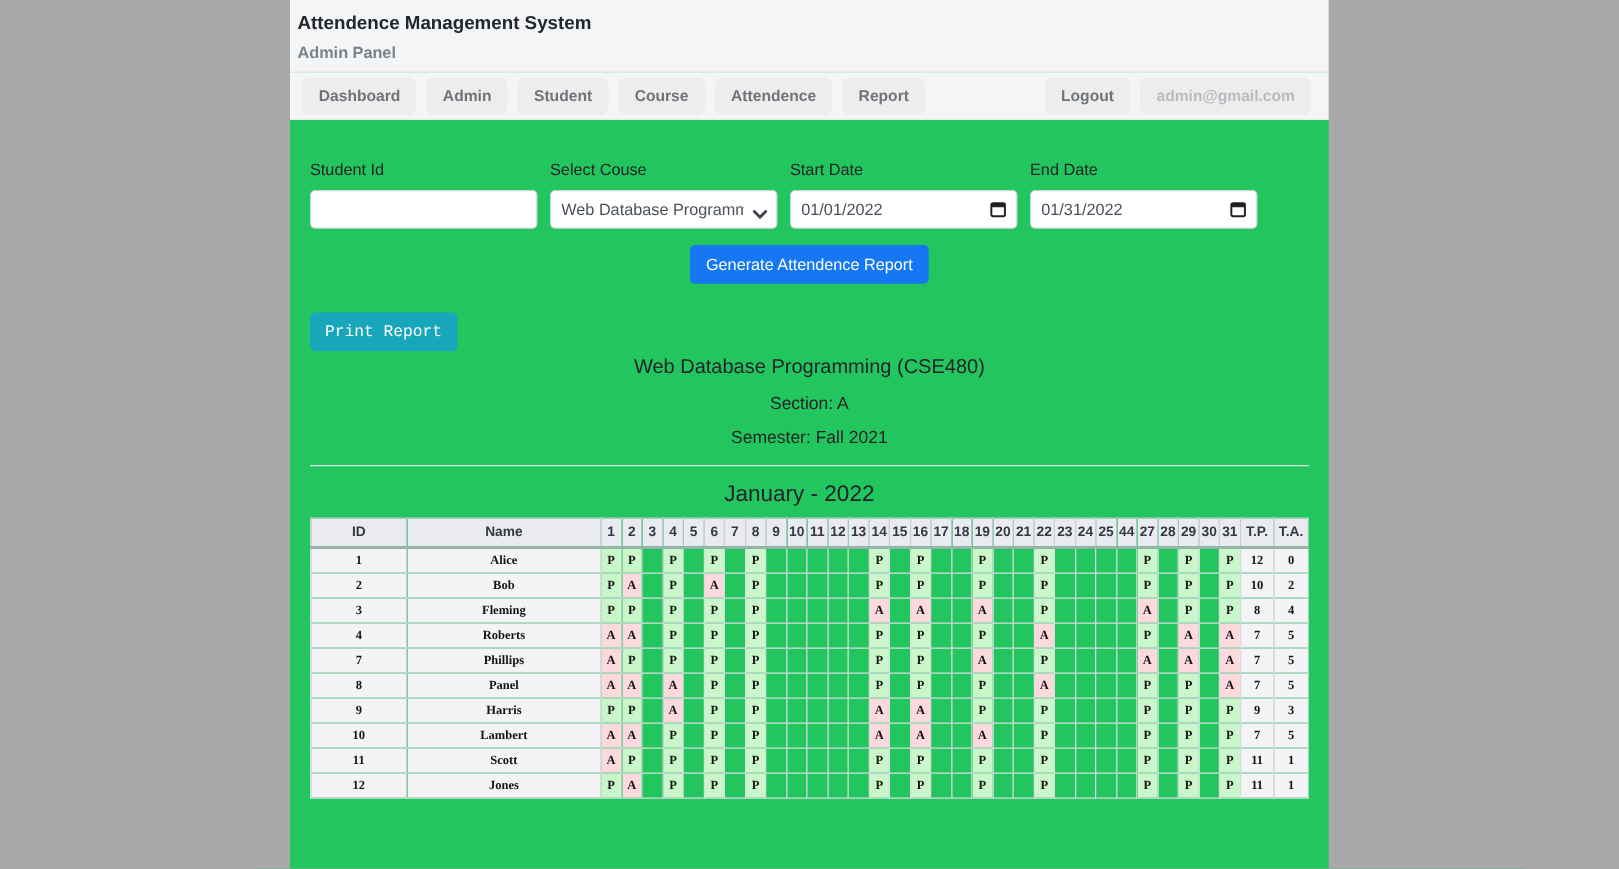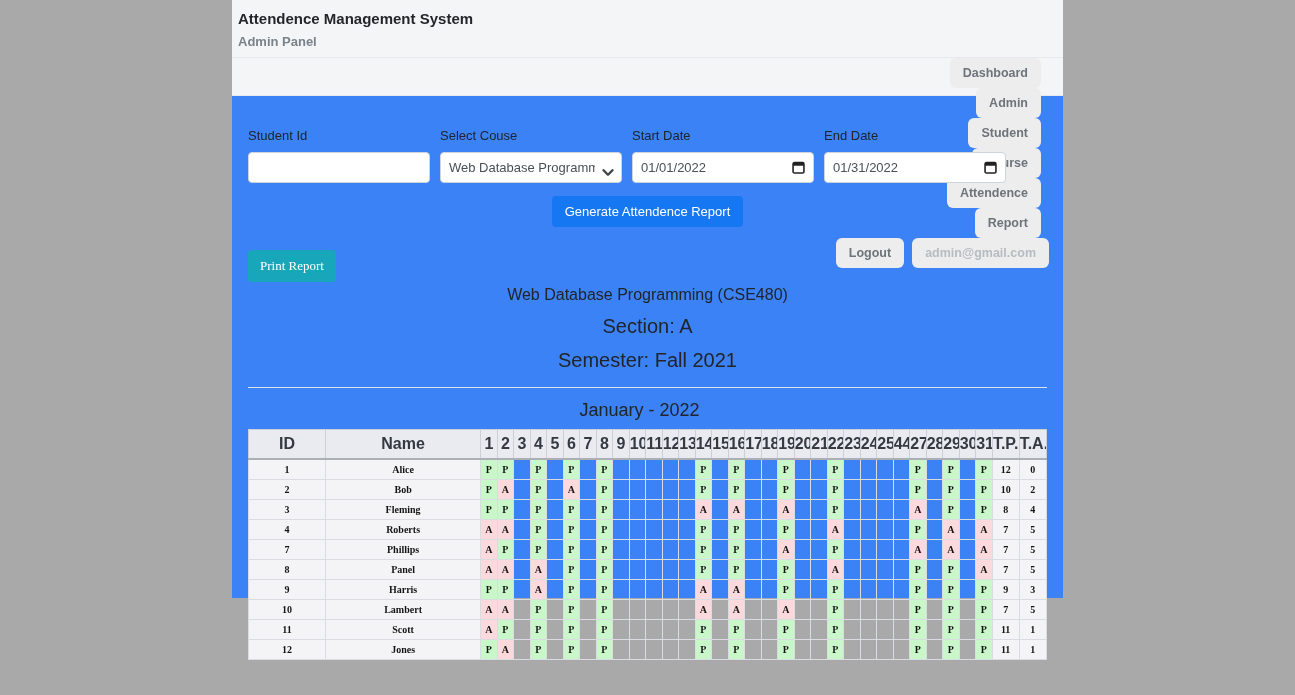--- a/index.html
+++ b/index.html
@@ -6,32 +6,32 @@
     --primary:#1677f3; --info:#18a7ba; --present:#c9f7c9; --absent:#fcd9dc; --page_bg:#a9a9a9;
   }
   *{box-sizing:border-box;}
   html,body{margin:0;padding:0;}
   body{
     width:1295px;height:695px;overflow:hidden;
     background:var(--page_bg);
     font-family:"Liberation Sans",sans-serif;
   }
   .card{
-    width:831px;height:598px;margin:0 auto;background:#3b82f6;
+    width:831px;height:695px;margin:0 auto;background:#22c55e;
   }
   
   .header-top{
     background:#f3f5f7;padding:10px 6px 8px 6px;border-bottom:1px solid #e7e9ec;
   }
   .app-title{font-size:15px;font-weight:bold;color:#23272b;margin:0 0 7px 0;}
   .app-subtitle{font-size:13px;font-weight:bold;color:#7a828a;margin:0;}
   
   .nav-bar{
     background:#f3f5f7;height:38px;padding:0 14px 0 10px;
-    display:flex;align-items:flex-end;border-bottom:1px solid #e7e9ec;flex-direction:column;
+    display:flex;align-items:center;border-bottom:1px solid #e7e9ec;
   }
   .nav-btn{
     background:#ededee;border:none;border-radius:6px;
     padding:8px 13px;margin-right:8px;font-size:12.5px;font-weight:bold;
     color:#6e747a;font-family:"Liberation Sans",sans-serif;cursor:pointer;white-space:nowrap;
   }
   .nav-right{margin-left:auto;display:flex;}
   .nav-btn.email{color:#b7bcc1;margin-right:0;}
   
   .form-row{
@@ -54,36 +54,36 @@
   .date-wrap input{padding-right:28px;}
   .date-wrap .cal{position:absolute;right:8px;top:8px;pointer-events:none;}
   .generate-row{text-align:center;margin-top:13px;}
   .btn-primary{
     background:var(--primary);color:#fff;border:none;border-radius:4px;
     padding:8px 13px;font-size:13px;cursor:pointer;font-family:"Liberation Sans",sans-serif;
   }
   .print-row{padding:23px 16px 0 16px;}
   .btn-info{
     background:var(--info);color:#fff;border:none;border-radius:4px;
-    padding:8px 12px;font-size:13px;cursor:pointer;font-family:Liberation Serif, serif;
+    padding:8px 12px;font-size:13px;cursor:pointer;font-family:Liberation Mono, monospace;
   }
   
   .report-title{font-size:16px;font-weight:400;color:#212529;text-align:center;margin:4px 0 0 0;}
-  .report-sub{font-size:20px;font-weight:400;color:#212529;text-align:center;margin:11px 0 0 0;}
+  .report-sub{font-size:14px;font-weight:400;color:#212529;text-align:center;margin:11px 0 0 0;}
   .rule{border:none;border-top:1px solid #dee2e6;margin:15px 16px 0 16px;}
   .month-title{font-size:18px;font-weight:400;color:#212529;text-align:center;margin:12px 16px 8px 0;}
   
   .table-wrap{padding:0 16px;}
   table.att{
     width:799px;border-collapse:collapse;table-layout:fixed;
     border:1px solid #c3c6cb;
   }
   table.att th{
     background:#e9ebf1;border:1px solid #ccd0d6;border-bottom:2px solid #aab0b6;
-    font-family:"Liberation Sans",sans-serif;font-size:16px;font-weight:bold;color:#343a40;
+    font-family:"Liberation Sans",sans-serif;font-size:11px;font-weight:bold;color:#343a40;
     padding:5px 0;text-align:center;overflow:hidden;
   }
   table.att td{
     border:1px solid #d9dce0;height:20px;text-align:center;
     font-family:"Liberation Serif",serif;font-weight:bold;font-size:10px;color:#141414;
     overflow:hidden;padding:0;
   }
   td.meta{background:#f4f4f6;}
   td.att-p{background:var(--present);color:#4a4f4a;}
   td.att-a{background:var(--absent);color:#57494c;}

